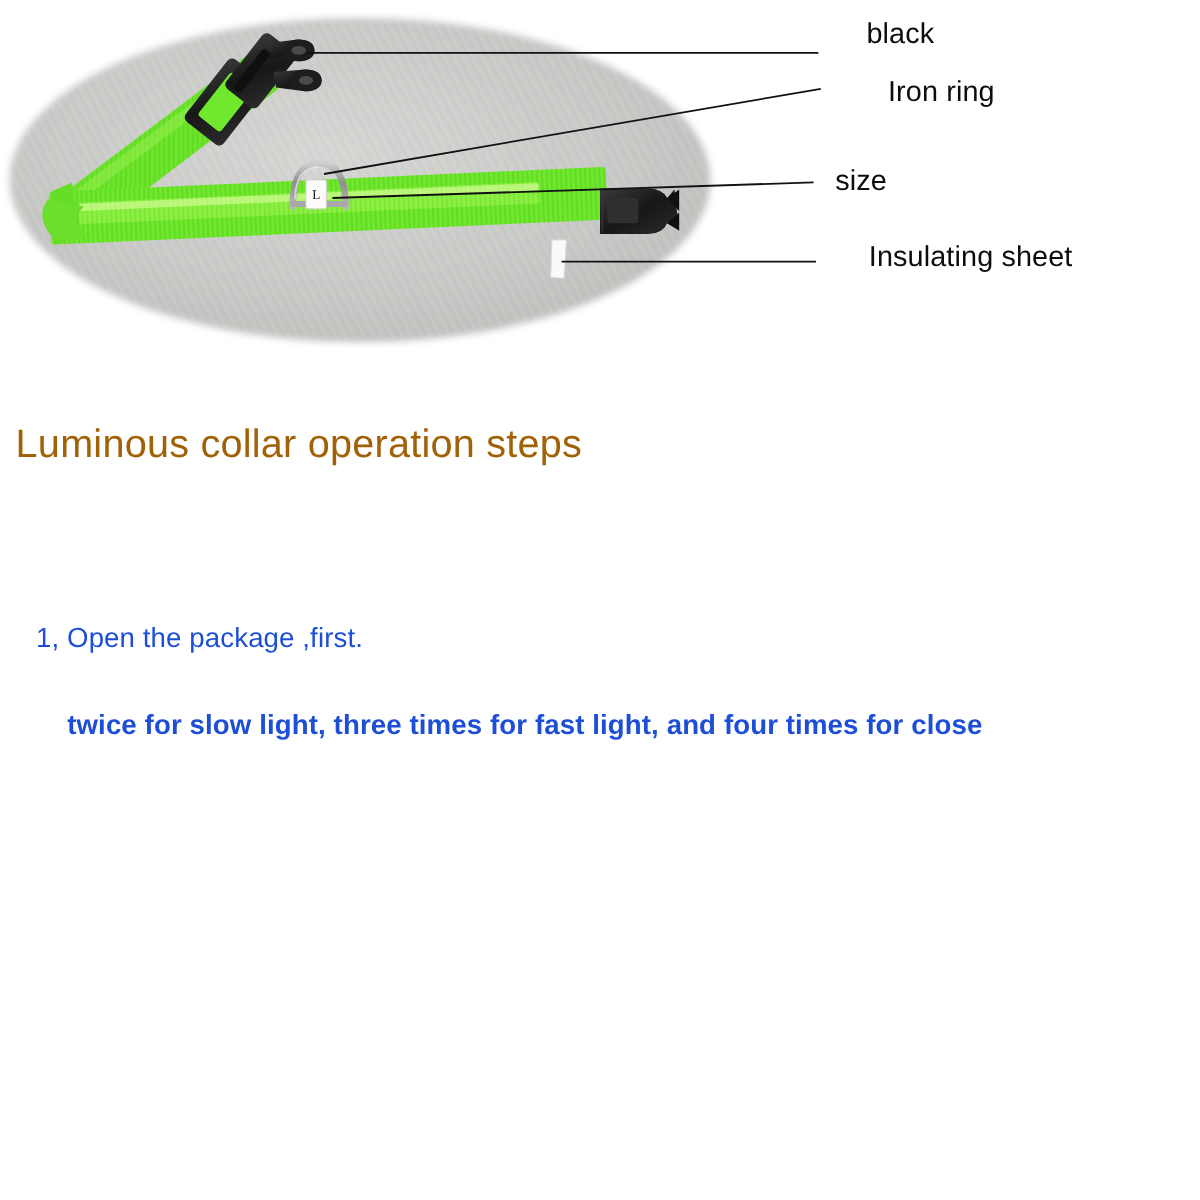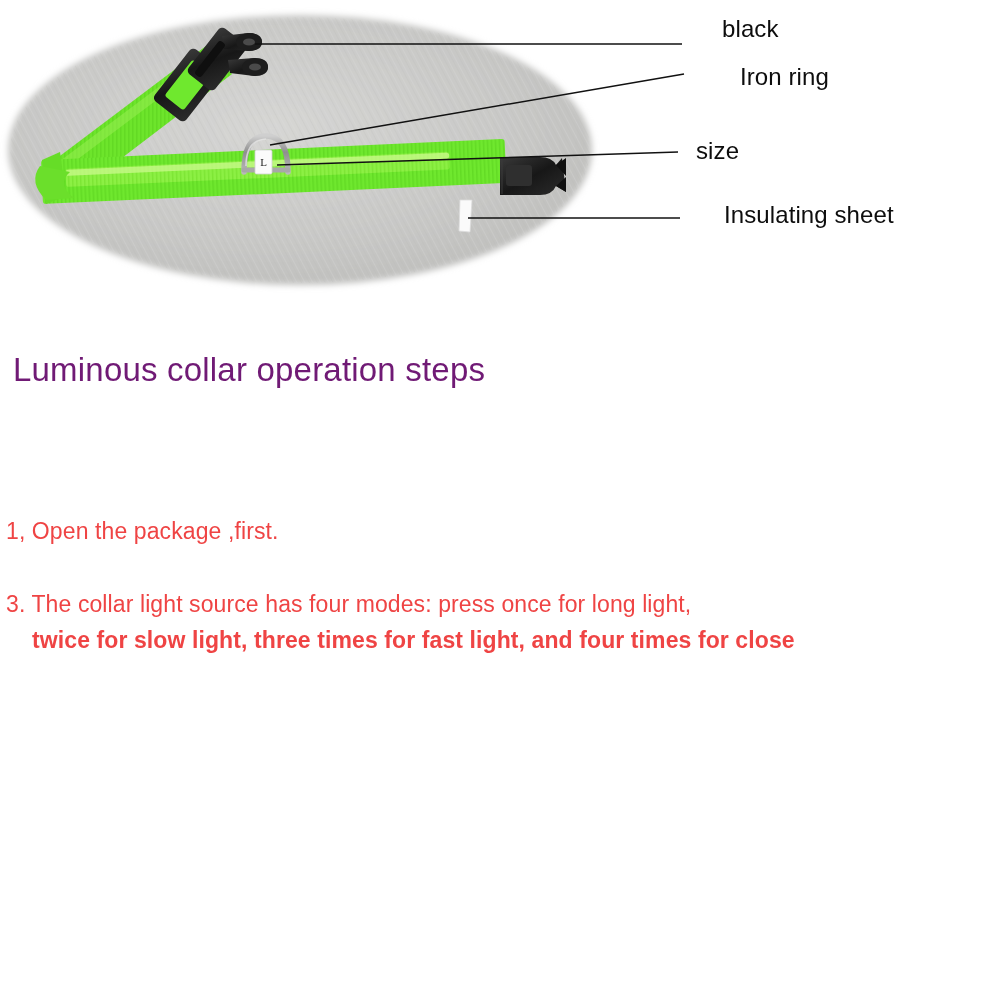--- a/index.html
+++ b/index.html
@@ -47,32 +47,32 @@
   #label-insulating-sheet { left: 699px; top: 203px; margin-left: 25px; }
 
   
   #heading {
     position: absolute;
     left: 13px;
     top: 330px;
     font-size: 33px;
     font-weight: 400;
     line-height: 1.12;
-    color: #701a75;
+    color: #a16207;
     letter-spacing: 0.2px;
     white-space: nowrap;
   }
 
   
   #steps {
     position: absolute;
-    left: 6px;
+    left: 30px;
     top: 516px;
     width: 960px;
-    color: #ef4444;
+    color: #1d4ed8;
     font-size: 23px;
     line-height: 1.32;
     letter-spacing: 0.1px;
   }
   .step {
     margin: 0 0 43px 0;
     white-space: nowrap;
   }
   .step:last-child { margin-bottom: 0; }
   .step-line2 {
@@ -217,18 +217,17 @@
 <h1 id="heading">Luminous collar operation steps</h1>
 
 <div id="steps">
 
   <p class="step">
     <span>1, Open the package ,first.</span>
   </p>
 
 
   <p class="step">
-    <span>3. The collar light source has four modes: press once for long light,</span>
     <span class="step-line2">twice for slow light, three times for fast light, and four times for close</span>
   </p>
 
 
 </div>
 
 </body></html>

